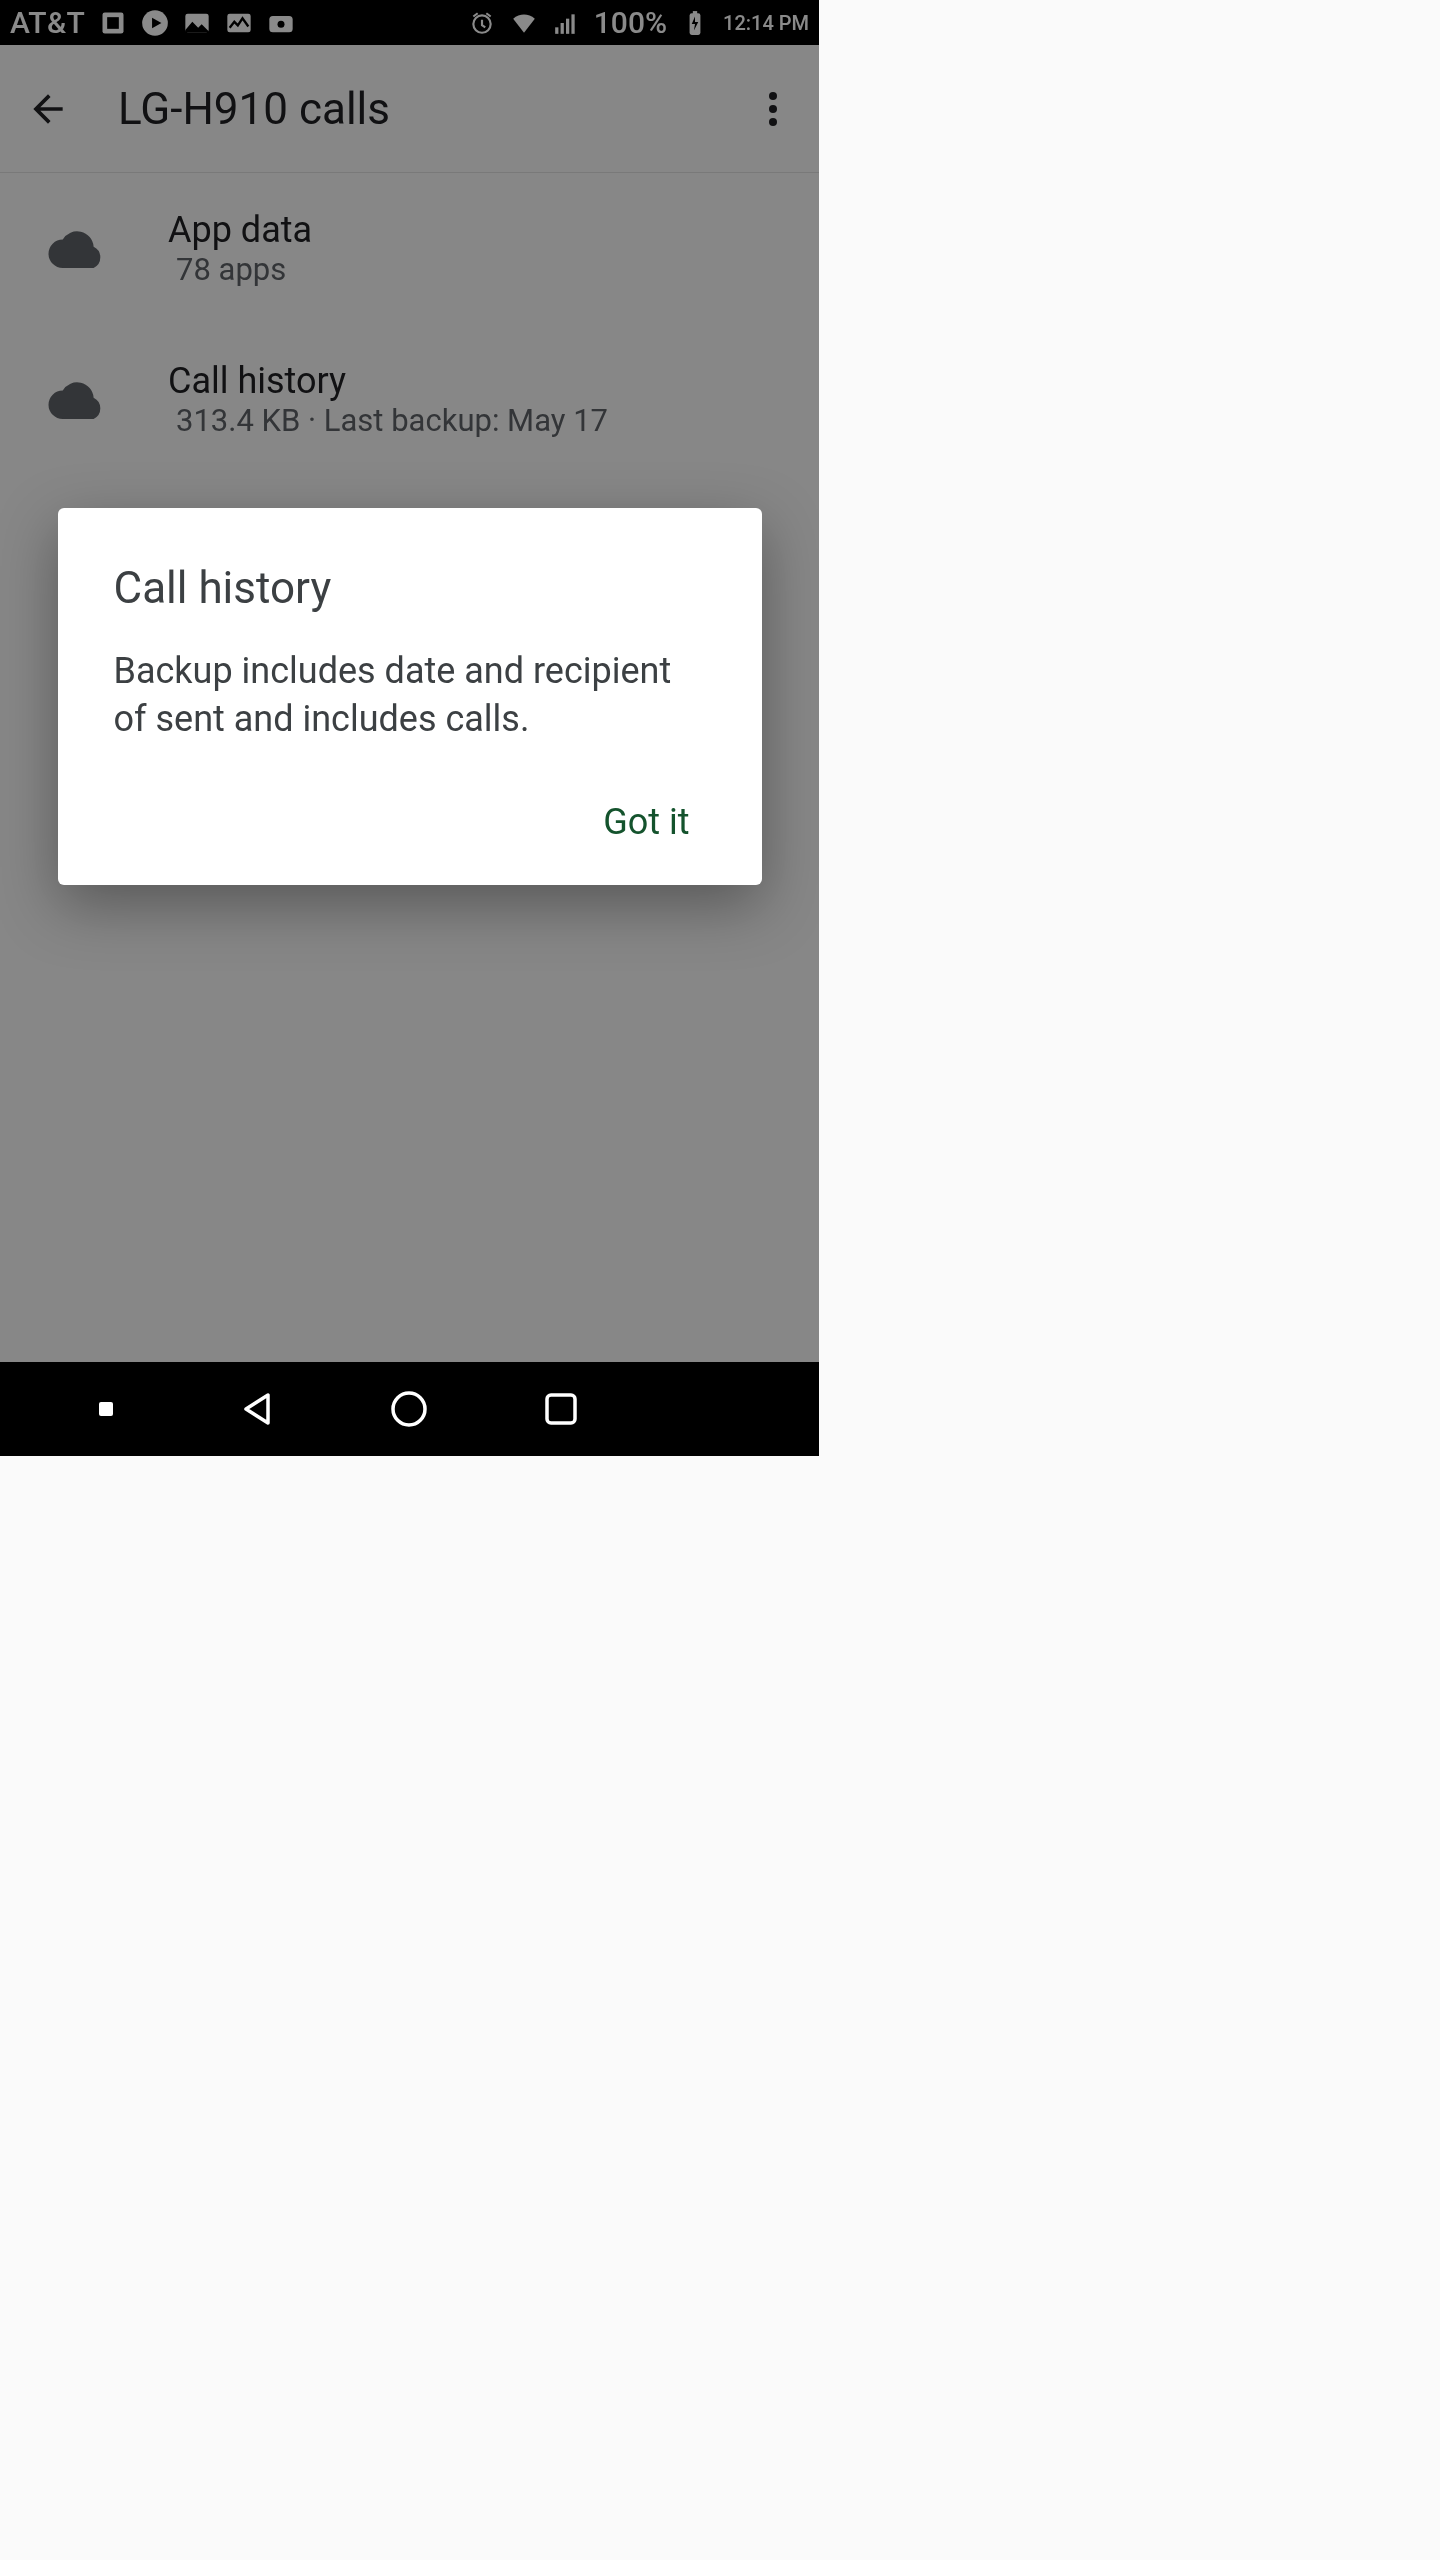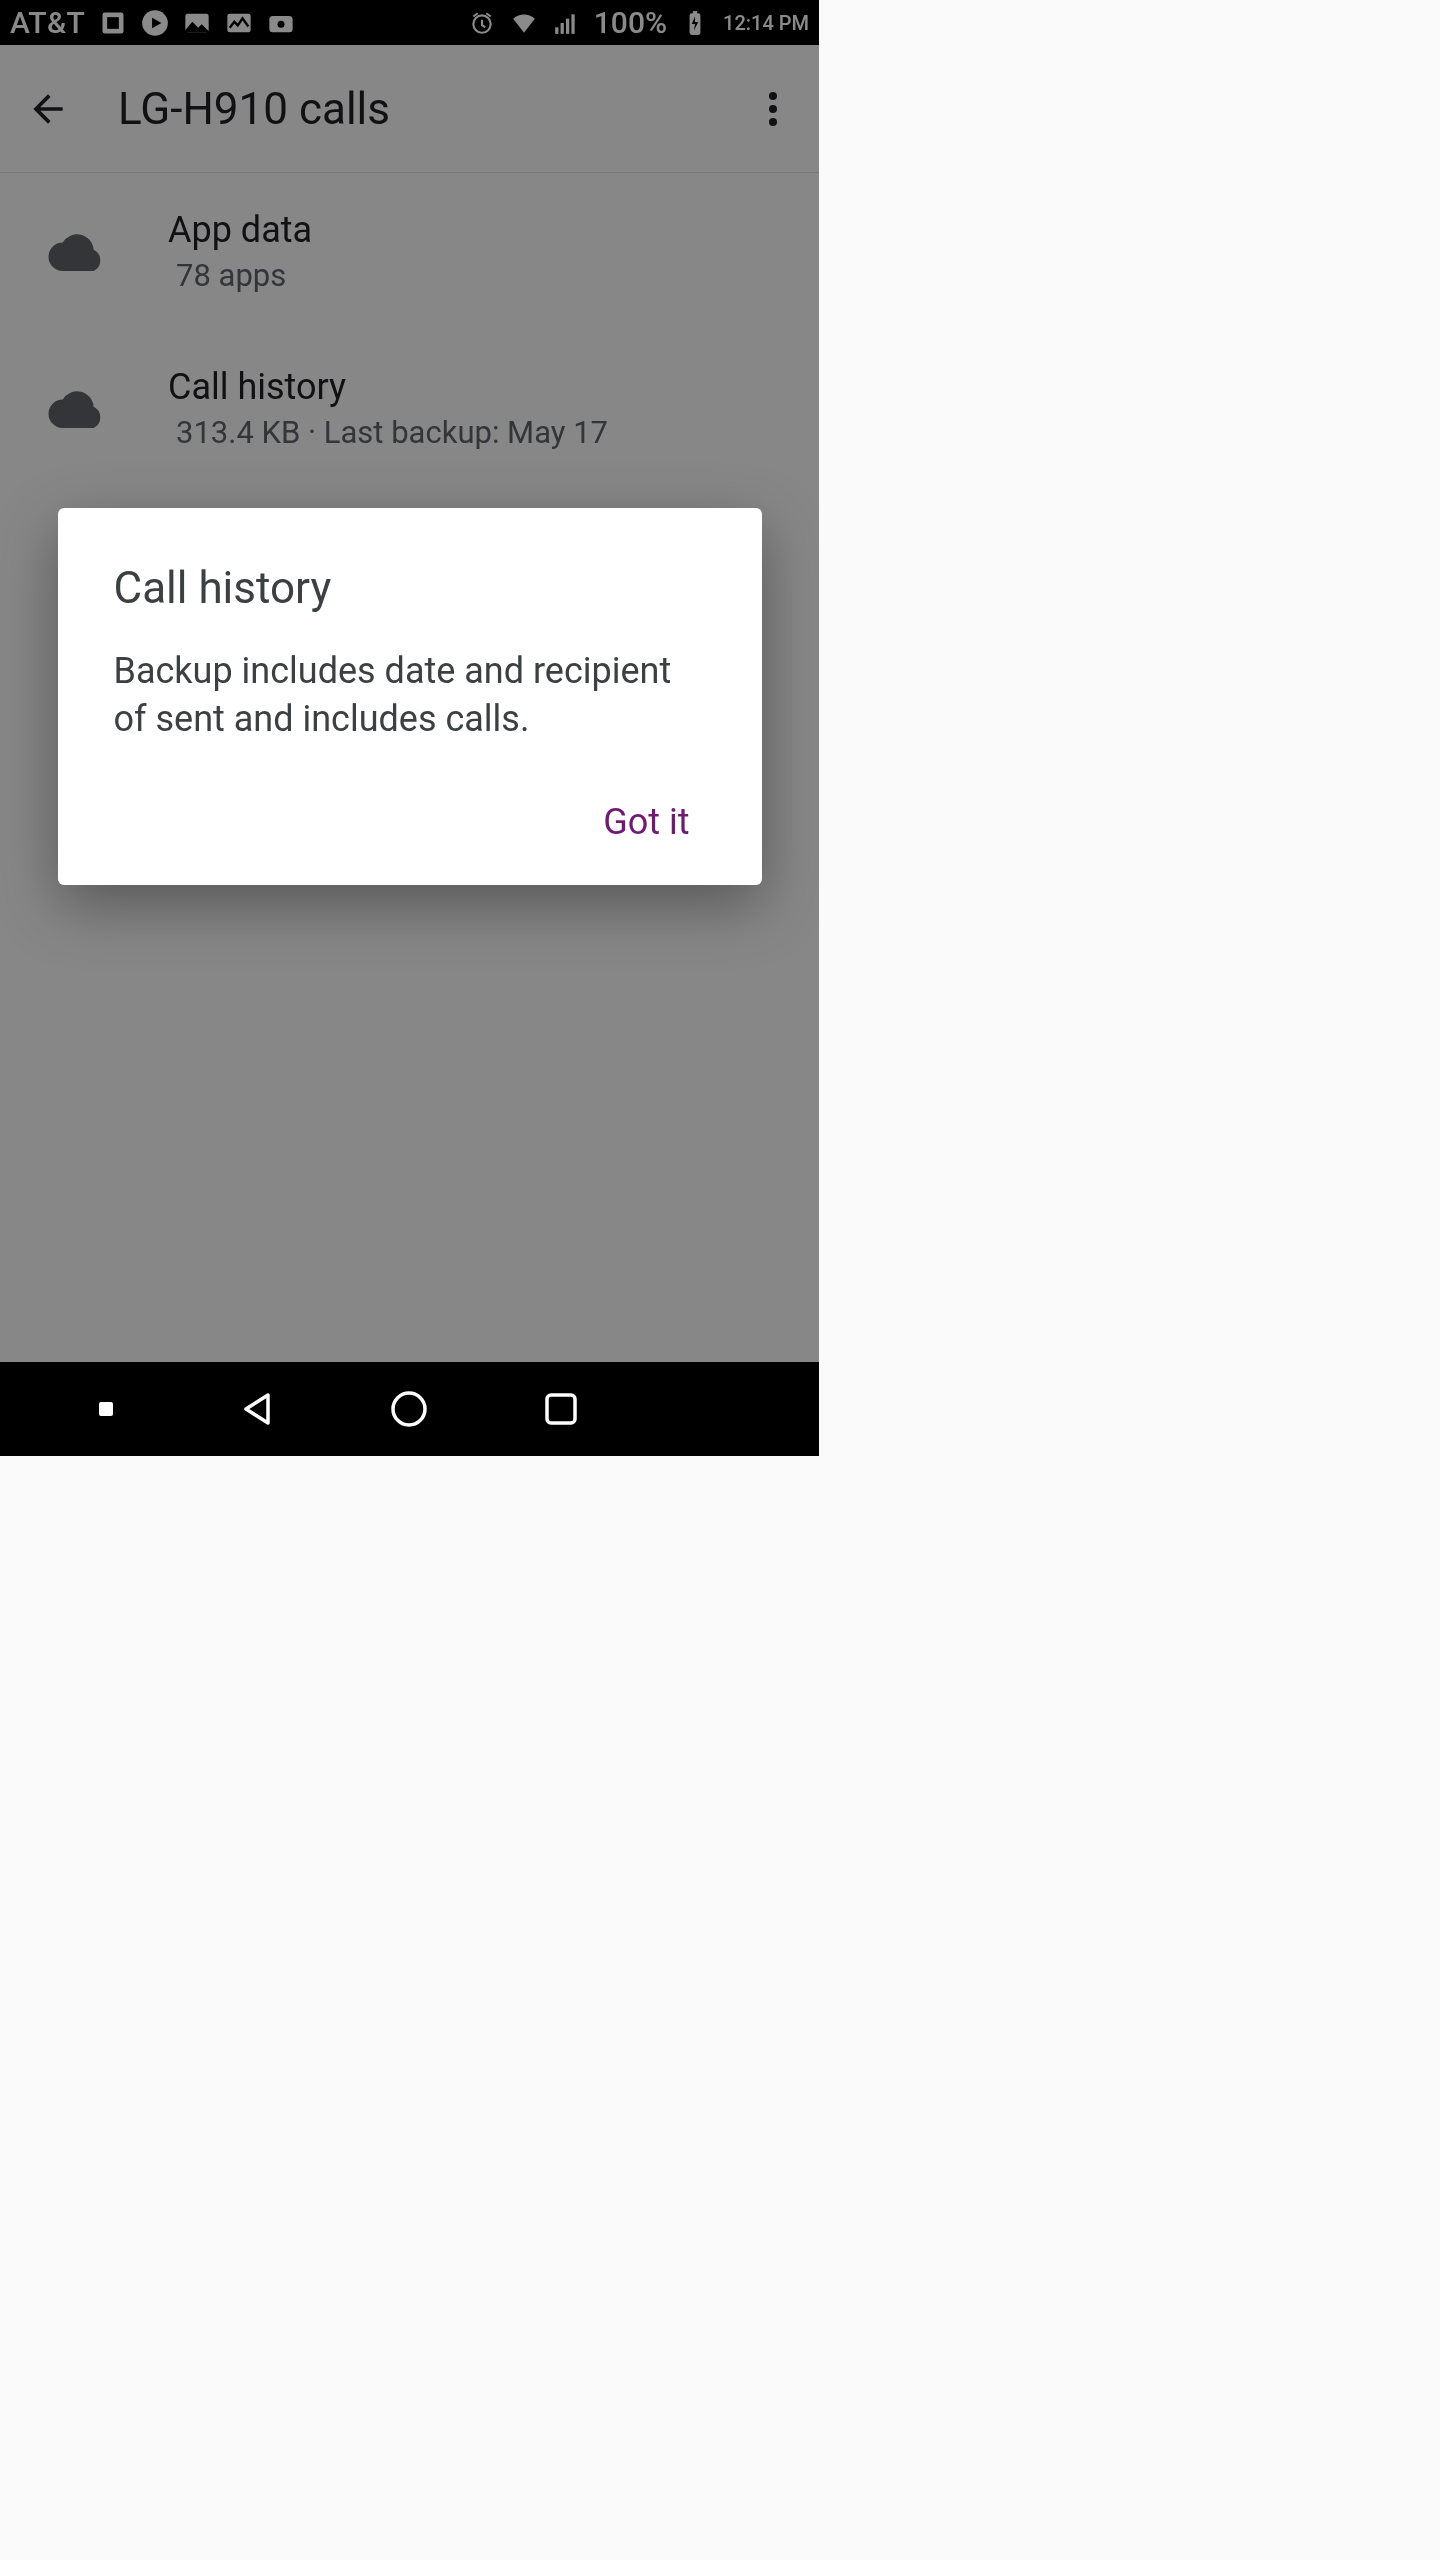--- a/index.html
+++ b/index.html
@@ -29,39 +29,39 @@
   .back-btn svg { width:44px; height:44px; fill:#202124; }
   .app-title { margin-left:40px; font-size:44px; color:#202124; flex:1; }
   .overflow-btn { width:56px; height:56px; display:flex; align-items:center; justify-content:center; }
   .overflow-btn svg { width:8px; height:34px; fill:#202124; }
 
   
   .list { width:100%; }
   .row { display:flex; align-items:center; padding:36px 48px 36px 42px; }
   .row-icon { width:70px; display:flex; align-items:center; justify-content:center; margin-right:56px; }
   .row-icon svg { width:58px; height:38px; fill:#5f6368; }
-  .row-texts { display:flex; flex-direction:column; gap:6px; }
+  .row-texts { display:flex; flex-direction:column; }
   .row-title { font-size:36px; color:#202124; }
   .row-sub   { font-size:31px; color:#5f6368;margin-left:8px; }
 
   
   .scrim {
     position:absolute; inset:0; background:rgba(0,0,0,0.46);
     display:flex; align-items:flex-start; justify-content:center;
   }
   .dialog {
     margin-top:508px; width:704px; background:#fff; border-radius:6px;
     box-shadow:0 20px 60px rgba(0,0,0,0.35);
     padding:54px 52px 28px 56px;
     display:flex; flex-direction:column;
   }
   .dialog-title { font-size:44px; color:#3c4043; margin-bottom:34px; }
   .dialog-body  { font-size:36px; color:#3c4043; line-height:1.32; }
   .dialog-actions { display:flex; justify-content:flex-end; margin-top:44px; }
-  .dialog-btn { font-size:36px; color:#701a75; padding:14px 20px; }
+  .dialog-btn { font-size:36px; color:#14532d; padding:14px 20px; }
 
   
   .nav-bar {
     position:absolute; bottom:0; left:0; width:100%; height:94px;
     background:#000; display:flex; align-items:center; justify-content:space-around;
     padding:0 30px;
   }
   .nav-btn { display:flex; align-items:center; justify-content:center; width:80px; height:60px; }
   .nav-btn svg { fill:none; stroke:#fff; stroke-width:3.5; }
   .nav-pill { width:14px; height:14px; background:#fff; border-radius:2px; }

